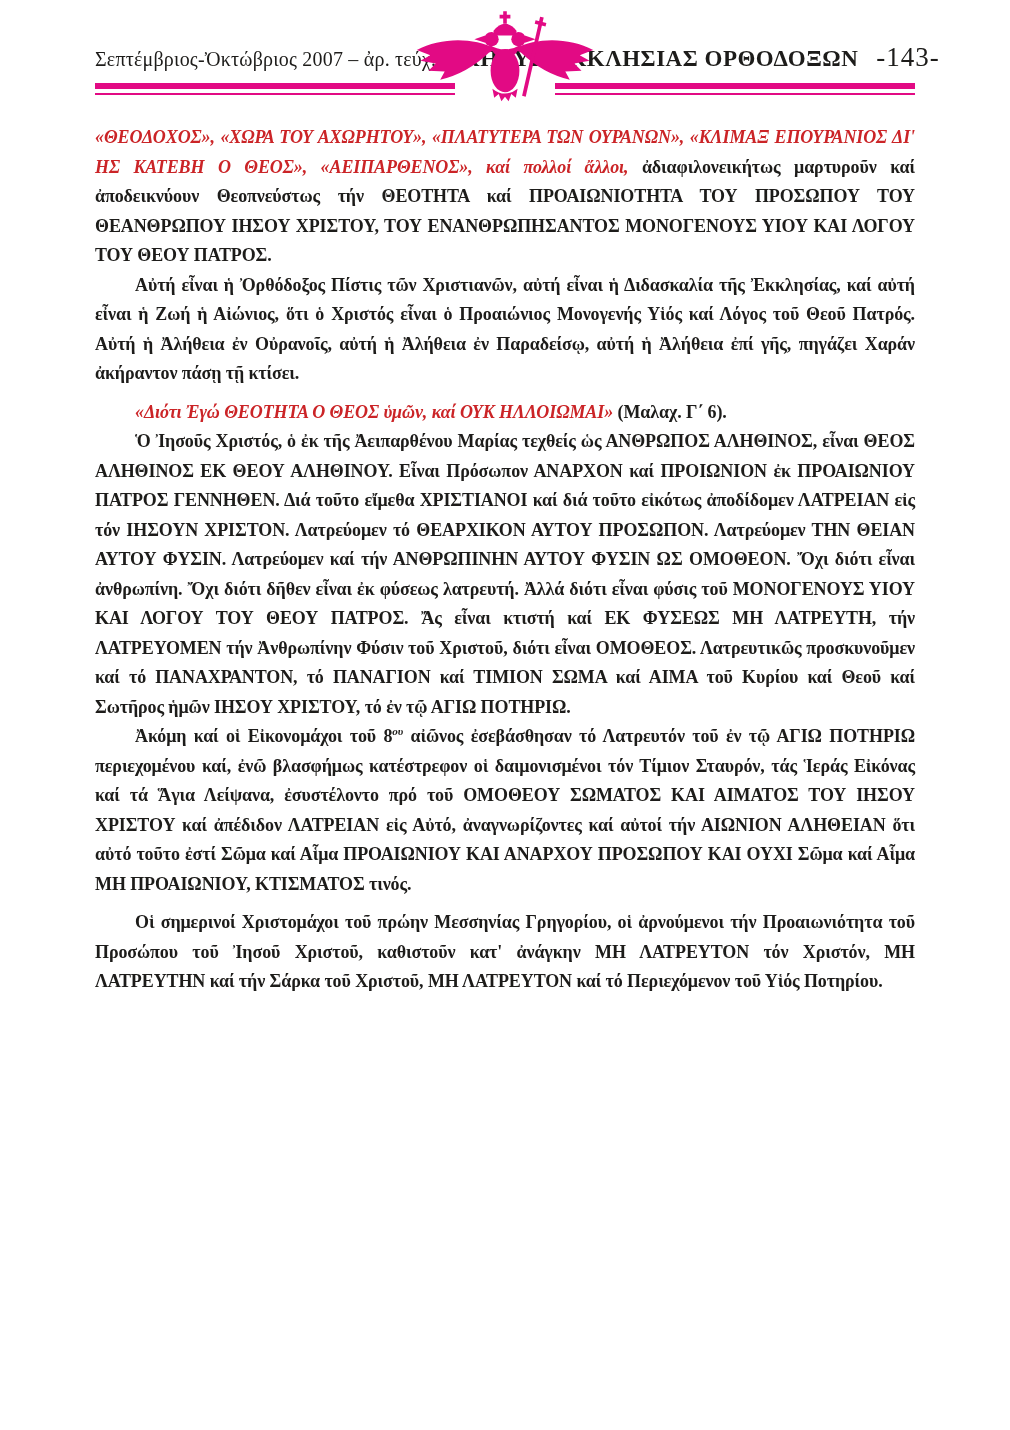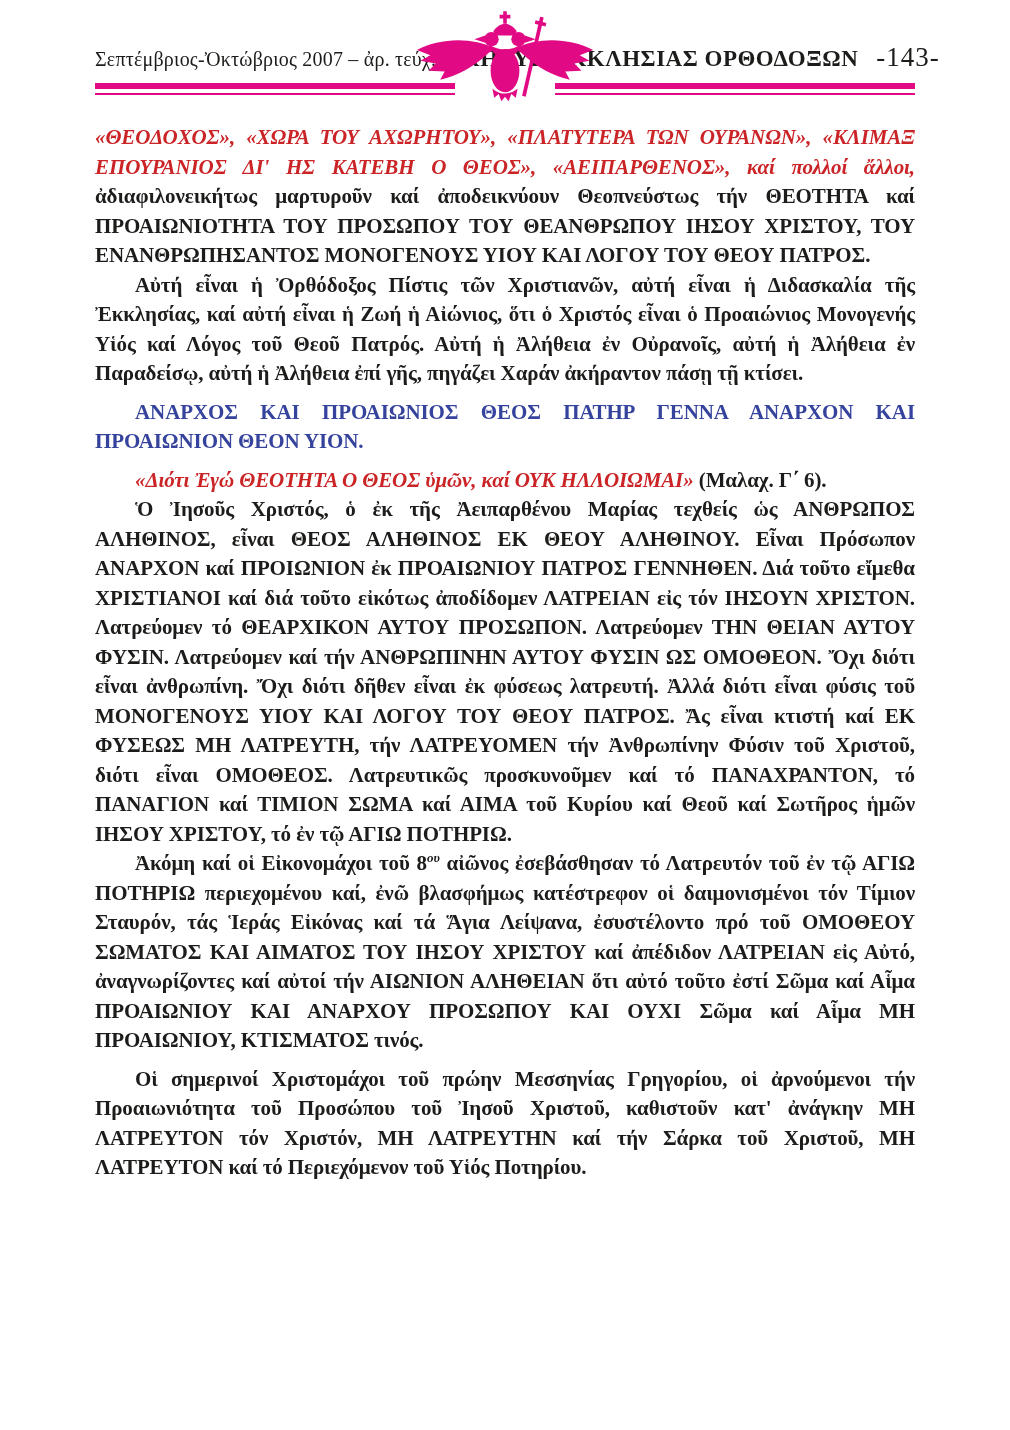--- a/index.html
+++ b/index.html
@@ -48,21 +48,21 @@
   .eagle{
     position:absolute;
     left:50%;bottom:-16px;
     transform:translateX(-50%);
     width:180px;height:104px;
   }
   
   .article{margin-top:24px;}
   .para{
     margin:0;
-    font-size:21px;
+    font-size:18px;
     line-height:29.5px;
     text-align:justify;
     letter-spacing:-0.1px;
   }
   .para.indent{text-indent:40px;}
   .para.mt{margin-top:9px;}
   .t-red{color:var(--red);font-weight:bold;font-style:italic;}
   .t-bold{font-weight:bold;color:var(--ink);}
   .t-reg{font-weight:bold;color:var(--ink);}
   .t-blue{color:var(--blue);font-weight:bold;}
@@ -117,21 +117,20 @@
 
           <path d="M139 6 l4 1 -20 88 -4 -1 z"></path>
           <path d="M134 10 l12 3 -1 4 -12 -3 z"></path>
         </g>
       </svg>
     </div>
 
     <main class="article">
       <p class="para"><span class="t-red">«ΘΕΟΔΟΧΟΣ», «ΧΩΡΑ ΤΟΥ ΑΧΩΡΗΤΟΥ», «ΠΛΑΤΥΤΕΡΑ ΤΩΝ ΟΥΡΑΝΩΝ», «ΚΛΙΜΑΞ ΕΠΟΥΡΑΝΙΟΣ ΔΙ' ΗΣ ΚΑΤΕΒΗ Ο ΘΕΟΣ», «ΑΕΙΠΑΡΘΕΝΟΣ», καί πολλοί ἄλλοι, </span><span class="t-bold">ἀδιαφιλονεικήτως μαρτυροῦν καί ἀποδεικνύουν Θεοπνεύστως τήν ΘΕΟΤΗΤΑ καί ΠΡΟΑΙΩΝΙΟΤΗΤΑ ΤΟΥ ΠΡΟΣΩΠΟΥ ΤΟΥ ΘΕΑΝΘΡΩΠΟΥ ΙΗΣΟΥ ΧΡΙΣΤΟΥ, ΤΟΥ ΕΝΑΝΘΡΩΠΗΣΑΝΤΟΣ ΜΟΝΟΓΕΝΟΥΣ ΥΙΟΥ ΚΑΙ ΛΟΓΟΥ ΤΟΥ ΘΕΟΥ ΠΑΤΡΟΣ.</span></p>
       <p class="para indent"><span class="t-reg">Αὐτή εἶναι ἡ Ὀρθόδοξος Πίστις τῶν Χριστιανῶν, αὐτή εἶναι ἡ Διδασκαλία τῆς Ἐκκλησίας, καί αὐτή εἶναι ἡ Ζωή ἡ Αἰώνιος, </span><span class="t-bold">ὅτι ὁ Χριστός εἶναι ὁ Προαιώνιος Μονογενής Υἱός καί Λόγος τοῦ Θεοῦ Πατρός.</span><span class="t-reg"> Αὐτή ἡ Ἀλήθεια ἐν Οὐρανοῖς, αὐτή ἡ Ἀλήθεια ἐν Παραδείσῳ, αὐτή ἡ Ἀλήθεια ἐπί γῆς, πηγάζει Χαράν ἀκήραντον πάσῃ τῇ κτίσει.</span></p>
-      <p class="para indent mt"><span class="t-blue">ΑΝΑΡΧΟΣ ΚΑΙ ΠΡΟΑΙΩΝΙΟΣ ΘΕΟΣ ΠΑΤΗΡ ΓΕΝΝΑ ΑΝΑΡΧΟΝ ΚΑΙ ΠΡΟΑΙΩΝΙΟΝ ΘΕΟΝ ΥΙΟΝ.</span></p>
       <p class="para indent mt"><span class="t-red">«Διότι Ἐγώ ΘΕΟΤΗΤΑ Ο ΘΕΟΣ ὑμῶν, καί ΟΥΚ ΗΛΛΟΙΩΜΑΙ»</span><span class="t-reg"> (Μαλαχ. Γ΄ 6).</span></p>
       <p class="para indent"><span class="t-bold">Ὁ Ἰησοῦς Χριστός, ὁ ἐκ τῆς Ἀειπαρθένου Μαρίας τεχθείς ὡς ΑΝΘΡΩΠΟΣ ΑΛΗΘΙΝΟΣ, εἶναι ΘΕΟΣ ΑΛΗΘΙΝΟΣ ΕΚ ΘΕΟΥ ΑΛΗΘΙΝΟΥ. Εἶναι Πρόσωπον ΑΝΑΡΧΟΝ καί ΠΡΟΙΩΝΙΟΝ ἐκ ΠΡΟΑΙΩΝΙΟΥ ΠΑΤΡΟΣ ΓΕΝΝΗΘΕΝ. Διά τοῦτο εἴμεθα ΧΡΙΣΤΙΑΝΟΙ καί διά τοῦτο εἰκότως ἀποδίδομεν ΛΑΤΡΕΙΑΝ εἰς τόν ΙΗΣΟΥΝ ΧΡΙΣΤΟΝ. Λατρεύομεν τό ΘΕΑΡΧΙΚΟΝ ΑΥΤΟΥ ΠΡΟΣΩΠΟΝ. Λατρεύομεν ΤΗΝ ΘΕΙΑΝ ΑΥΤΟΥ ΦΥΣΙΝ. Λατρεύομεν καί τήν ΑΝΘΡΩΠΙΝΗΝ ΑΥΤΟΥ ΦΥΣΙΝ ΩΣ ΟΜΟΘΕΟΝ. Ὄχι διότι εἶναι ἀνθρωπίνη. Ὄχι διότι δῆθεν εἶναι ἐκ φύσεως λατρευτή. Ἀλλά διότι εἶναι φύσις τοῦ ΜΟΝΟΓΕΝΟΥΣ ΥΙΟΥ ΚΑΙ ΛΟΓΟΥ ΤΟΥ ΘΕΟΥ ΠΑΤΡΟΣ. Ἄς εἶναι κτιστή καί ΕΚ ΦΥΣΕΩΣ ΜΗ ΛΑΤΡΕΥΤΗ, τήν ΛΑΤΡΕΥΟΜΕΝ τήν Ἀνθρωπίνην Φύσιν τοῦ Χριστοῦ, διότι εἶναι ΟΜΟΘΕΟΣ. Λατρευτικῶς προσκυνοῦμεν καί τό ΠΑΝΑΧΡΑΝΤΟΝ, τό ΠΑΝΑΓΙΟΝ καί ΤΙΜΙΟΝ ΣΩΜΑ καί ΑΙΜΑ τοῦ Κυρίου καί Θεοῦ καί Σωτῆρος ἡμῶν ΙΗΣΟΥ ΧΡΙΣΤΟΥ, τό ἐν τῷ ΑΓΙΩ ΠΟΤΗΡΙΩ.</span></p>
       <p class="para indent"><span class="t-bold">Ἀκόμη καί οἱ Εἰκονομάχοι τοῦ 8</span><sup class="t-bold">ου</sup><span class="t-bold"> αἰῶνος ἐσεβάσθησαν τό Λατρευτόν τοῦ ἐν τῷ ΑΓΙΩ ΠΟΤΗΡΙΩ περιεχομένου καί, ἐνῶ βλασφήμως κατέστρεφον οἱ δαιμονισμένοι τόν Τίμιον Σταυρόν, τάς Ἱεράς Εἰκόνας καί τά Ἅγια Λείψανα, ἐσυστέλοντο πρό τοῦ ΟΜΟΘΕΟΥ ΣΩΜΑΤΟΣ ΚΑΙ ΑΙΜΑΤΟΣ ΤΟΥ ΙΗΣΟΥ ΧΡΙΣΤΟΥ καί ἀπέδιδον ΛΑΤΡΕΙΑΝ εἰς Αὐτό, ἀναγνωρίζοντες καί αὐτοί τήν ΑΙΩΝΙΟΝ ΑΛΗΘΕΙΑΝ ὅτι αὐτό τοῦτο ἐστί Σῶμα καί Αἷμα ΠΡΟΑΙΩΝΙΟΥ ΚΑΙ ΑΝΑΡΧΟΥ ΠΡΟΣΩΠΟΥ ΚΑΙ ΟΥΧΙ Σῶμα καί Αἷμα ΜΗ ΠΡΟΑΙΩΝΙΟΥ, ΚΤΙΣΜΑΤΟΣ τινός.</span></p>
       <p class="para indent mt"><span class="t-bold">Οἱ σημερινοί Χριστομάχοι τοῦ πρώην Μεσσηνίας Γρηγορίου, οἱ ἀρνούμενοι τήν Προαιωνιότητα τοῦ Προσώπου τοῦ Ἰησοῦ Χριστοῦ, καθιστοῦν κατ' ἀνάγκην ΜΗ ΛΑΤΡΕΥΤΟΝ τόν Χριστόν, ΜΗ ΛΑΤΡΕΥΤΗΝ καί τήν Σάρκα τοῦ Χριστοῦ, ΜΗ ΛΑΤΡΕΥΤΟΝ καί τό Περιεχόμενον τοῦ Υἱός Ποτηρίου.</span></p>
     </main>
 
   </div>
 </div>
 
 </body></html>

